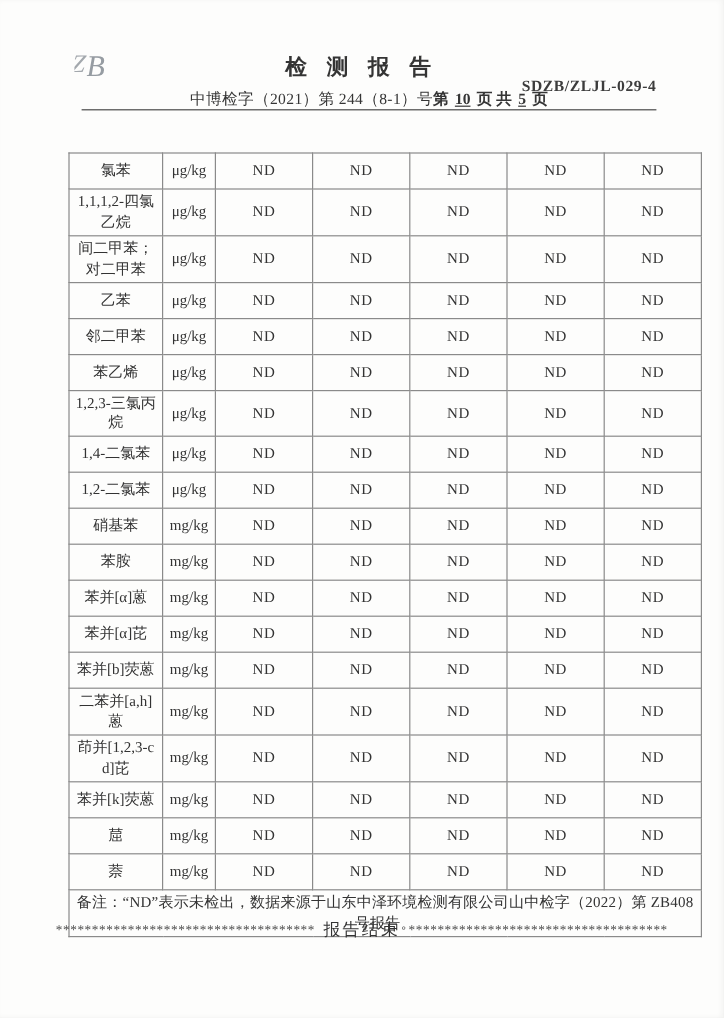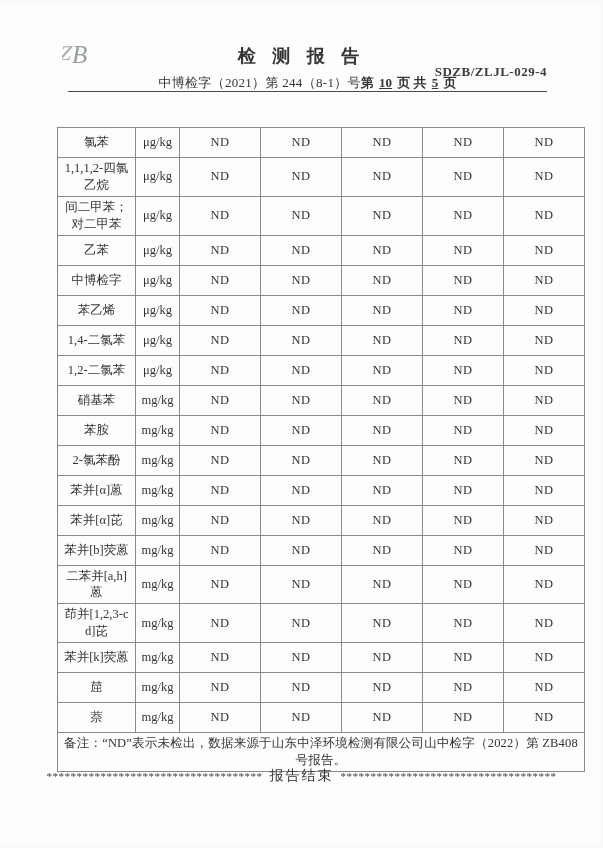--- a/index.html
+++ b/index.html
@@ -141,38 +141,47 @@
         <tr>
           <td class="c-name">乙苯</td>
           <td class="c-unit">μg/kg</td>
           <td class="c-val">ND</td>
           <td class="c-val">ND</td>
           <td class="c-val">ND</td>
           <td class="c-val">ND</td>
           <td class="c-val">ND</td>
         </tr>
         <tr>
-          <td class="c-name">中博检字</td>
+          <td class="c-name">邻二甲苯</td>
           <td class="c-unit">μg/kg</td>
           <td class="c-val">ND</td>
           <td class="c-val">ND</td>
           <td class="c-val">ND</td>
           <td class="c-val">ND</td>
           <td class="c-val">ND</td>
         </tr>
         <tr>
           <td class="c-name">苯乙烯</td>
           <td class="c-unit">μg/kg</td>
           <td class="c-val">ND</td>
           <td class="c-val">ND</td>
           <td class="c-val">ND</td>
           <td class="c-val">ND</td>
           <td class="c-val">ND</td>
         </tr>
         <tr>
+          <td class="c-name">1,2,3-三氯丙烷</td>
+          <td class="c-unit">μg/kg</td>
+          <td class="c-val">ND</td>
+          <td class="c-val">ND</td>
+          <td class="c-val">ND</td>
+          <td class="c-val">ND</td>
+          <td class="c-val">ND</td>
+        </tr>
+        <tr>
           <td class="c-name">1,4-二氯苯</td>
           <td class="c-unit">μg/kg</td>
           <td class="c-val">ND</td>
           <td class="c-val">ND</td>
           <td class="c-val">ND</td>
           <td class="c-val">ND</td>
           <td class="c-val">ND</td>
         </tr>
         <tr>
           <td class="c-name">1,2-二氯苯</td>
@@ -187,29 +196,20 @@
           <td class="c-name">硝基苯</td>
           <td class="c-unit">mg/kg</td>
           <td class="c-val">ND</td>
           <td class="c-val">ND</td>
           <td class="c-val">ND</td>
           <td class="c-val">ND</td>
           <td class="c-val">ND</td>
         </tr>
         <tr>
           <td class="c-name">苯胺</td>
-          <td class="c-unit">mg/kg</td>
-          <td class="c-val">ND</td>
-          <td class="c-val">ND</td>
-          <td class="c-val">ND</td>
-          <td class="c-val">ND</td>
-          <td class="c-val">ND</td>
-        </tr>
-        <tr>
-          <td class="c-name">2-氯苯酚</td>
           <td class="c-unit">mg/kg</td>
           <td class="c-val">ND</td>
           <td class="c-val">ND</td>
           <td class="c-val">ND</td>
           <td class="c-val">ND</td>
           <td class="c-val">ND</td>
         </tr>
         <tr>
           <td class="c-name">苯并[α]蒽</td>
           <td class="c-unit">mg/kg</td>

